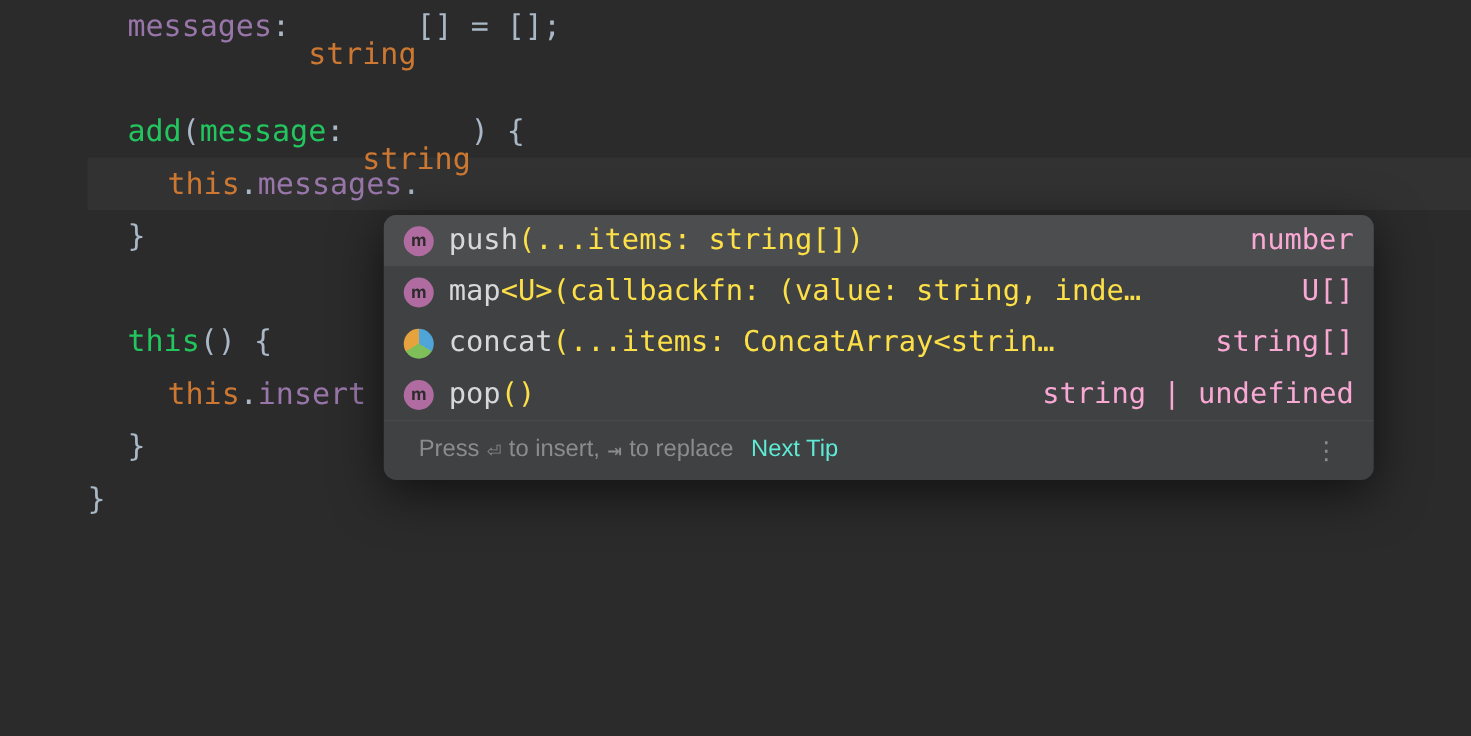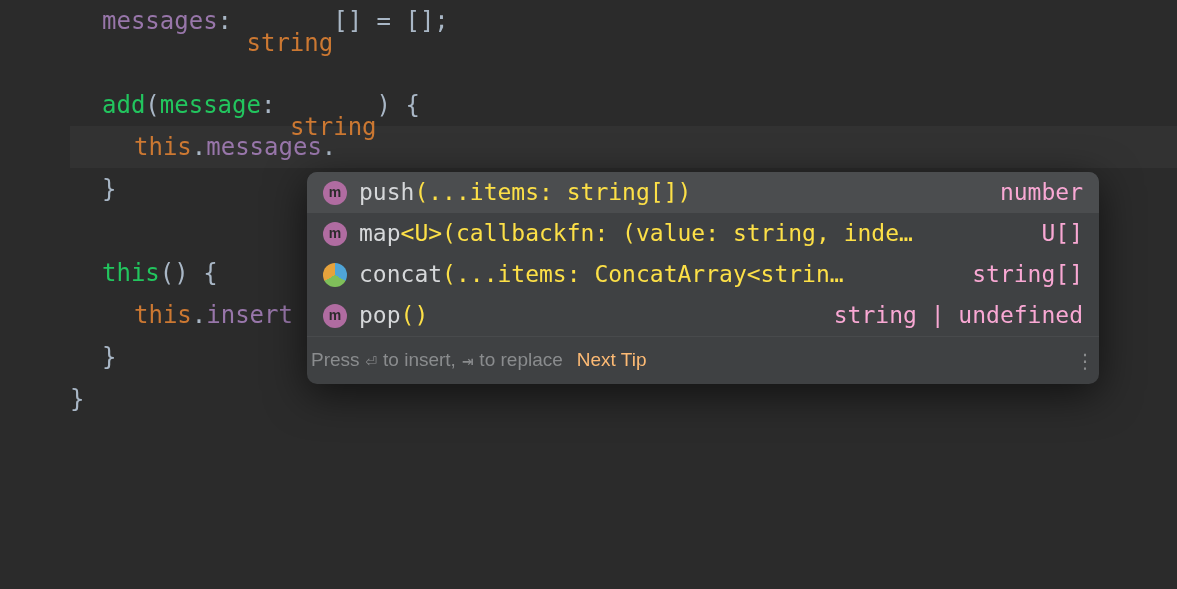--- a/index.html
+++ b/index.html
@@ -76,27 +76,27 @@
   .sig { flex: 1; white-space:nowrap; overflow:hidden; text-overflow:clip; }
   .sig .name { color: #d6d8da; font-weight: 400; margin-top: 44px;}
   .sig .params { color: #fde047; }
   .ret { color: #f9a8d4; white-space: nowrap; margin-left: 16px;}
   
   .popup-footer {
     height: 48px;
     border-top: 1px solid rgba(255,255,255,0.05);
     display: flex;
     align-items: center;
-    padding: 0 4px;
+    padding: 0 28px;
     font-family: -apple-system, BlinkMacSystemFont, "Segoe UI", sans-serif;
     font-size: 19px;
     color: #8a8c8e;
     gap: 6px;
   }
-  .popup-footer .tip-link { color: #fdba74; margin-left: 8px; cursor:pointer;}
+  .popup-footer .tip-link { color: #5eead4; margin-left: 8px; cursor:pointer;}
   .popup-footer .spacer { flex: 1; }
   .popup-footer .more { color: #8a8c8e; font-size: 20px; cursor:pointer; letter-spacing: 0;}
   .kbd { font-family: "Menlo", monospace; }
 </style>
 </head>
 <body>
 
 <div class="editor">
   <div class="code-line indent1"><span class="c-field">messages</span><span class="c-punct">: </span><span class="c-type">string</span><span class="c-punct">[] = [];</span></div>
 

